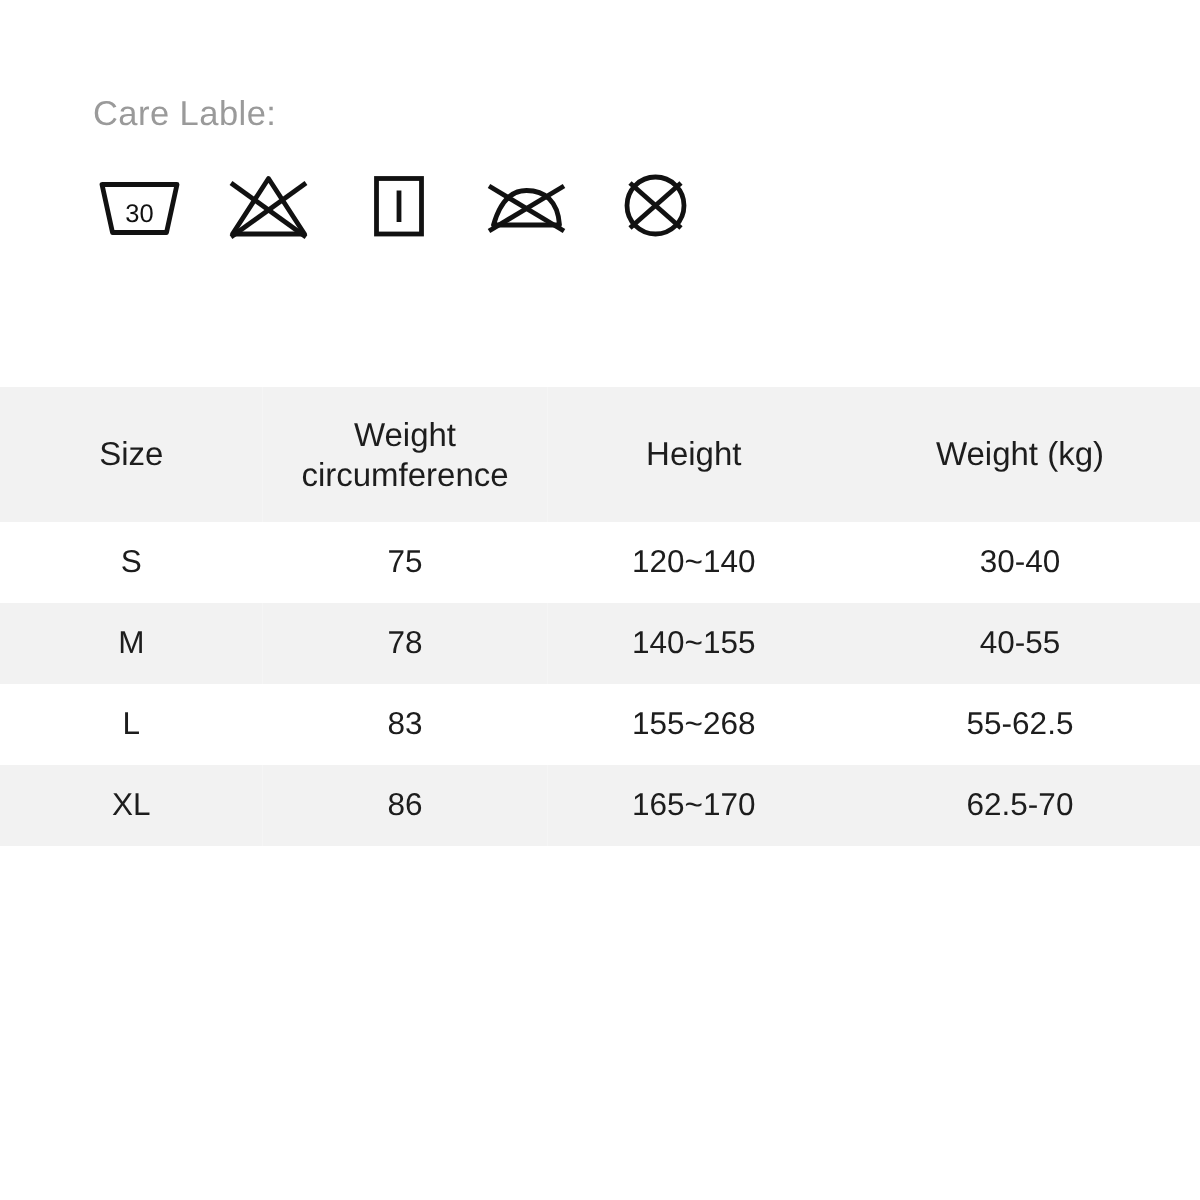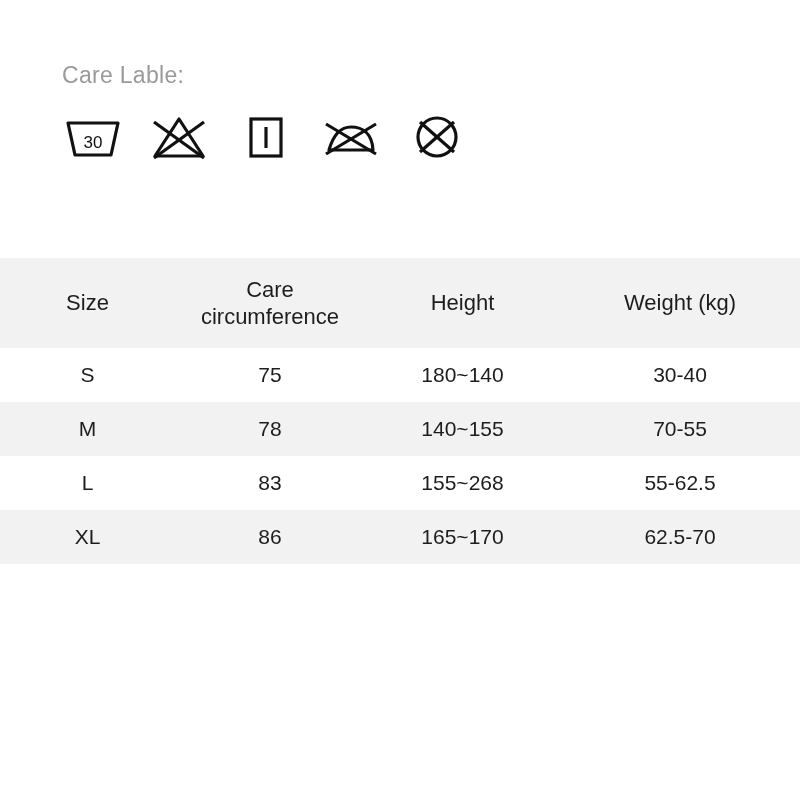--- a/index.html
+++ b/index.html
@@ -149,37 +149,37 @@
   <table class="size-table">
     <colgroup>
       <col class="col-size">
       <col class="col-waist">
       <col class="col-height">
       <col class="col-weight">
     </colgroup>
     <thead>
       <tr>
         <th>Size</th>
-        <th>Care circumference</th>
+        <th>Weight circumference</th>
         <th>Height</th>
         <th>Weight (kg)</th>
       </tr>
     </thead>
     <tbody>
       <tr>
         <td>S</td>
         <td>75</td>
-        <td>180~140</td>
+        <td>120~140</td>
         <td>30-40</td>
       </tr>
       <tr>
         <td>M</td>
         <td>78</td>
         <td>140~155</td>
-        <td>70-55</td>
+        <td>40-55</td>
       </tr>
       <tr>
         <td>L</td>
         <td>83</td>
         <td>155~268</td>
         <td>55-62.5</td>
       </tr>
       <tr>
         <td>XL</td>
         <td>86</td>

